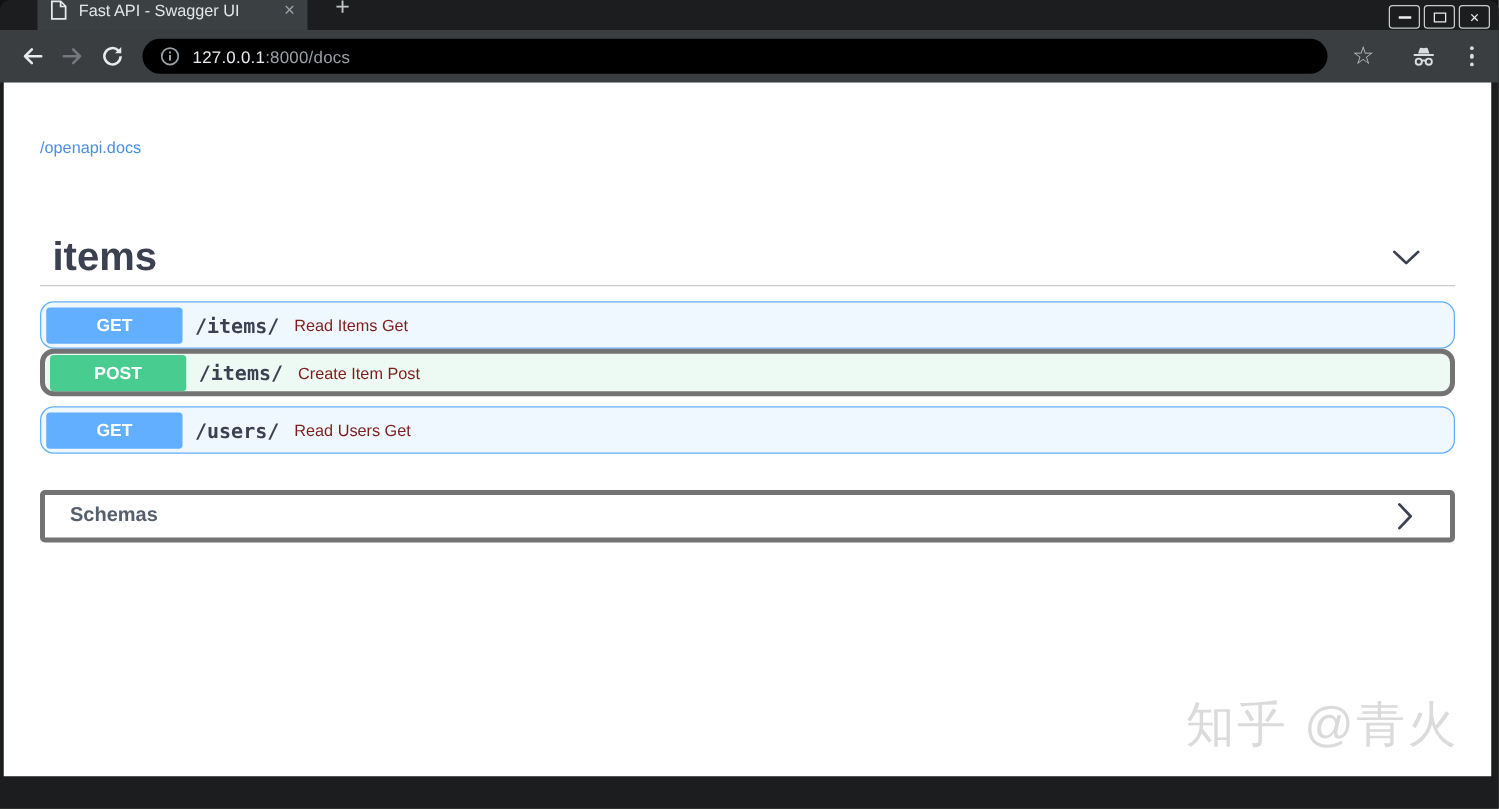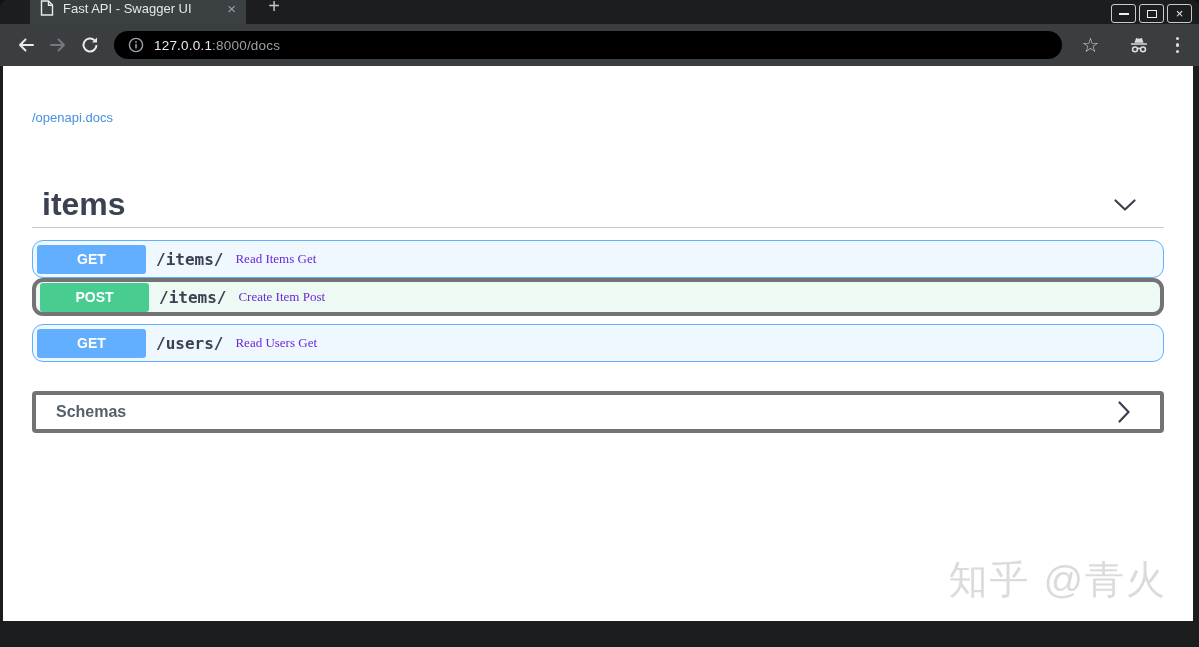--- a/index.html
+++ b/index.html
@@ -112,21 +112,21 @@
     color: #fff; font-weight: 700; font-size: 14px;
     flex-shrink: 0;
   }
   .method-get  { background: #61affe; }
   .method-post { background: #49cc90; }
   .op-path {
     margin-left: 10px;
     font-family: "DejaVu Sans Mono", "Liberation Mono", monospace;
     font-weight: 700; font-size: 16px; color: #3b4151;
   }
-  .op-summary { margin-left: 12px; font-size: 13px; color: #6d28d9; font-family: Liberation Serif, serif; }
+  .op-summary { margin-left: 12px; font-size: 13px; color: #7f1d1d; }
 
   .schemas {
     margin-top: 29px; height: 42px;
     border: 4px solid #737373; border-radius: 4px;
     display: flex; align-items: center; justify-content: space-between;
     padding: 0 30px 0 20px;
     cursor: pointer;
   }
   .schemas-label { font-size: 16px; font-weight: 700; color: #55606c; }
 

